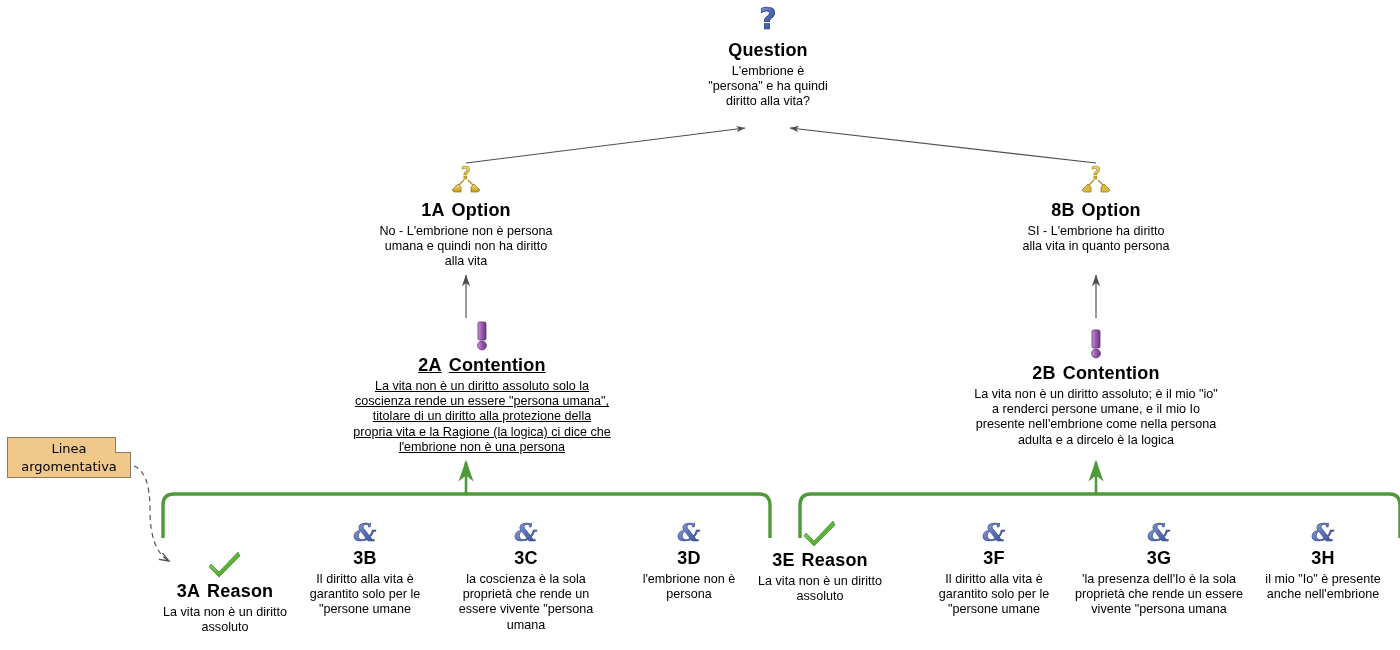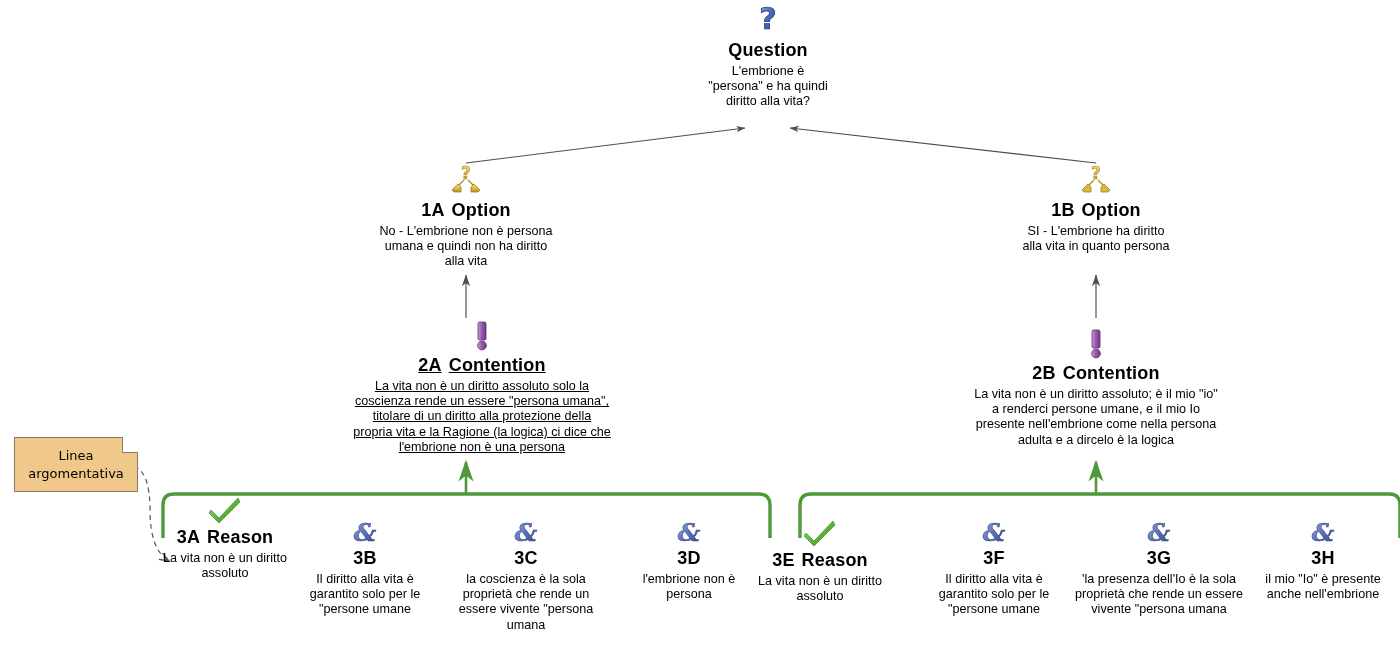--- a/index.html
+++ b/index.html
@@ -160,21 +160,21 @@
     <span class="icon">
       <svg width="36" height="36" viewBox="0 0 36 36">
         <text x="18" y="17" text-anchor="middle" font-family="DejaVu Sans, sans-serif" font-size="17" font-weight="bold" fill="url(#og)" stroke="#9c7d1c" stroke-width="0.5">?</text>
         <path d="M16,18 L9,25" stroke="#b99221" stroke-width="1.4" fill="none"></path>
         <path d="M20,18 L27,25" stroke="#b99221" stroke-width="1.4" fill="none"></path>
         <path d="M4,28 L10,22 L13,25 L13,30 L6,30 Z" fill="#dcb83f" stroke="#9c7d1c" stroke-width="0.8"></path>
         <path d="M32,28 L26,22 L23,25 L23,30 L30,30 Z" fill="#dcb83f" stroke="#9c7d1c" stroke-width="0.8"></path>
       </svg>
     </span>
     <div class="titleline">
-      <span class="idpart">1B</span><span>Option</span>
+      <span class="idpart">8B</span><span>Option</span>
     </div>
     <div class="body">SI - L'embrione ha diritto alla vita in quanto persona</div>
   </div>
 
   <div class="node" style="left:352px; top:317px; width:260px;text-decoration:underline;">
     <span class="icon">
       <svg width="30" height="36" viewBox="0 0 30 36">
         <defs>
           <linearGradient id="pg" x1="0" y1="0" x2="1" y2="0">
             <stop offset="0%" stop-color="#c79cd6"></stop>
@@ -198,21 +198,21 @@
         <rect x="11" y="5" width="8" height="18" rx="1.5" fill="url(#pg)" stroke="#5f2f72" stroke-width="0.8"></rect>
         <circle cx="15" cy="28.5" r="4.4" fill="url(#pg)" stroke="#5f2f72" stroke-width="0.8"></circle>
       </svg>
     </span>
     <div class="titleline">
       <span class="idpart">2B</span><span>Contention</span>
     </div>
     <div class="body">La vita non è un diritto assoluto; è il mio "io" a renderci persone umane, e il mio Io presente nell'embrione come nella persona adulta e a dircelo è la logica</div>
   </div>
 
-  <div class="node" style="left:163px; top:495px; width:124px;">
+  <div class="node" style="left:163px; top:549px; width:124px;">
     <span class="icon">
       <svg width="34" height="30" viewBox="0 0 34 30">
         <defs>
           <linearGradient id="gchk" x1="0" y1="0" x2="1" y2="1">
             <stop offset="0%" stop-color="#9bd97a"></stop>
             <stop offset="55%" stop-color="#5cb23a"></stop>
             <stop offset="100%" stop-color="#3e8f25"></stop>
           </linearGradient>
         </defs>
         <path d="M3,15 L11,23 L30,3 L32,7 L11,28 L1,18 Z" fill="url(#gchk)" stroke="#3e8f25" stroke-width="0.7"></path>
@@ -308,18 +308,18 @@
       <svg width="30" height="28" viewBox="0 0 30 28">
         <text x="15" y="23" text-anchor="middle" font-family="DejaVu Serif, serif" font-size="25" font-weight="bold" font-style="italic" fill="url(#ampg)" stroke="#2f3f7c" stroke-width="0.5">&amp;</text>
       </svg>
     </span>
     <div class="titleline">
       <span>3H</span>
     </div>
     <div class="body">il mio "Io" è presente anche nell'embrione</div>
   </div>
 
-  <div class="note" style="left:14px; top:437px; width:124px; height:55px;text-align:center;">
+  <div class="note" style="left:7px; top:437px; width:124px; height:41px;text-align:center;">
     <span>Linea argomentativa</span>
     <span class="fold"></span>
   </div>
 
 </div>
 
 </body></html>

